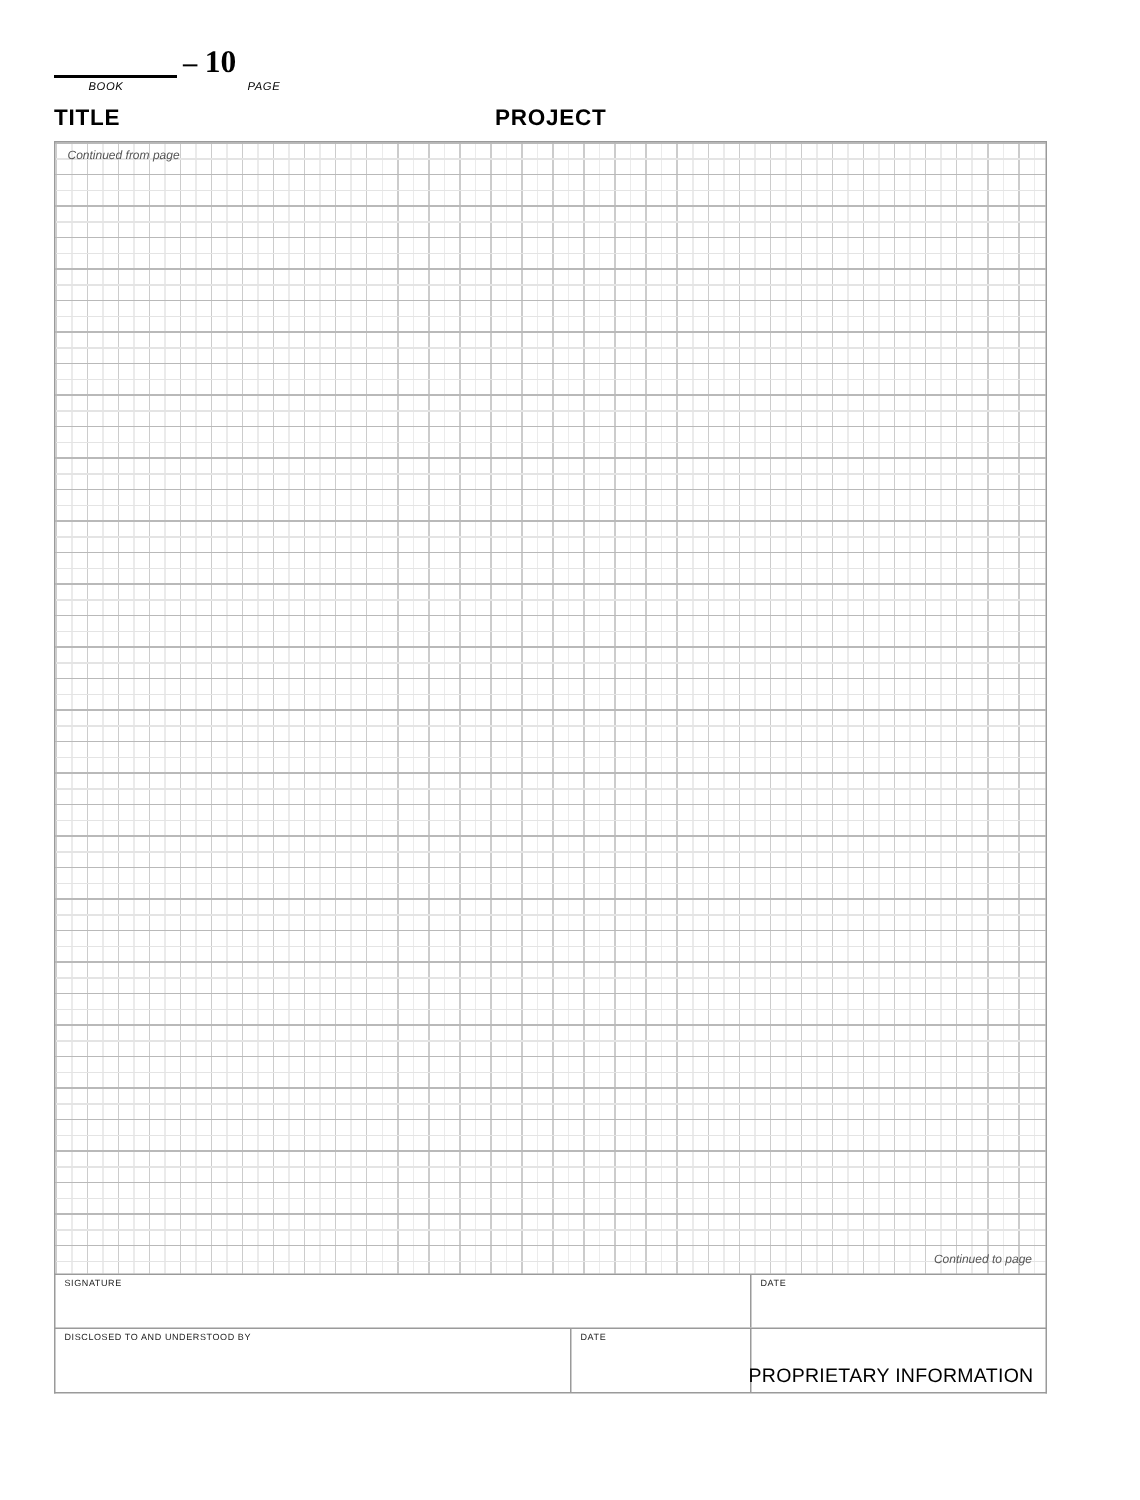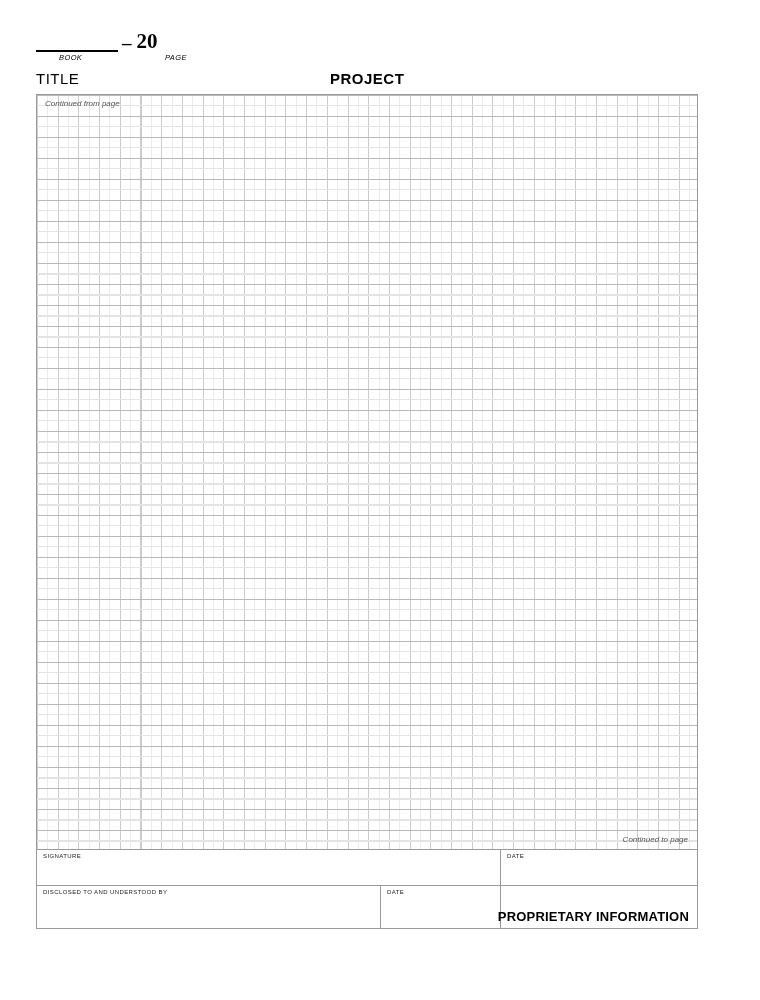--- a/index.html
+++ b/index.html
@@ -81,21 +81,21 @@
     left: 36px;
     top: 70px;
     width: 664px;
     height: 20px;
   }
   .title-label {
     position: absolute;
     left: 0;
     top: 0;
     font-size: 15px;
-    font-weight: normal;
+    font-weight: bold;
     letter-spacing: 0.5px;
   }
   .project-label {
     position: absolute;
     left: 294px;
     top: 0;
     font-size: 15px;
     font-weight: bold;
     letter-spacing: 0.5px;
   }
@@ -199,35 +199,35 @@
   .proprietary-cell {
     position: relative;
     flex: 1 1 auto;
     box-sizing: border-box;
   }
   .proprietary-text {
     position: absolute;
     right: 8px;
     bottom: 4px;
     font-size: 13px;
-    font-weight: bold;
+    font-weight: normal;
     letter-spacing: 0.2px;
     white-space: nowrap;
   }
 </style>
 </head>
 <body>
 
 <div class="page">
 
   <div class="header-block">
     <div class="bookpage-row">
       <div class="book-rule"></div>
       <span class="dash">–</span>
-      <span class="page-number">20</span>
+      <span class="page-number">10</span>
     </div>
     <div class="bookpage-labels">
       <span class="lbl-book">BOOK</span>
       <span class="lbl-page">PAGE</span>
     </div>
   </div>
 
   <div class="title-row">
     <span class="title-label">TITLE</span>
     <span class="project-label">PROJECT</span>

